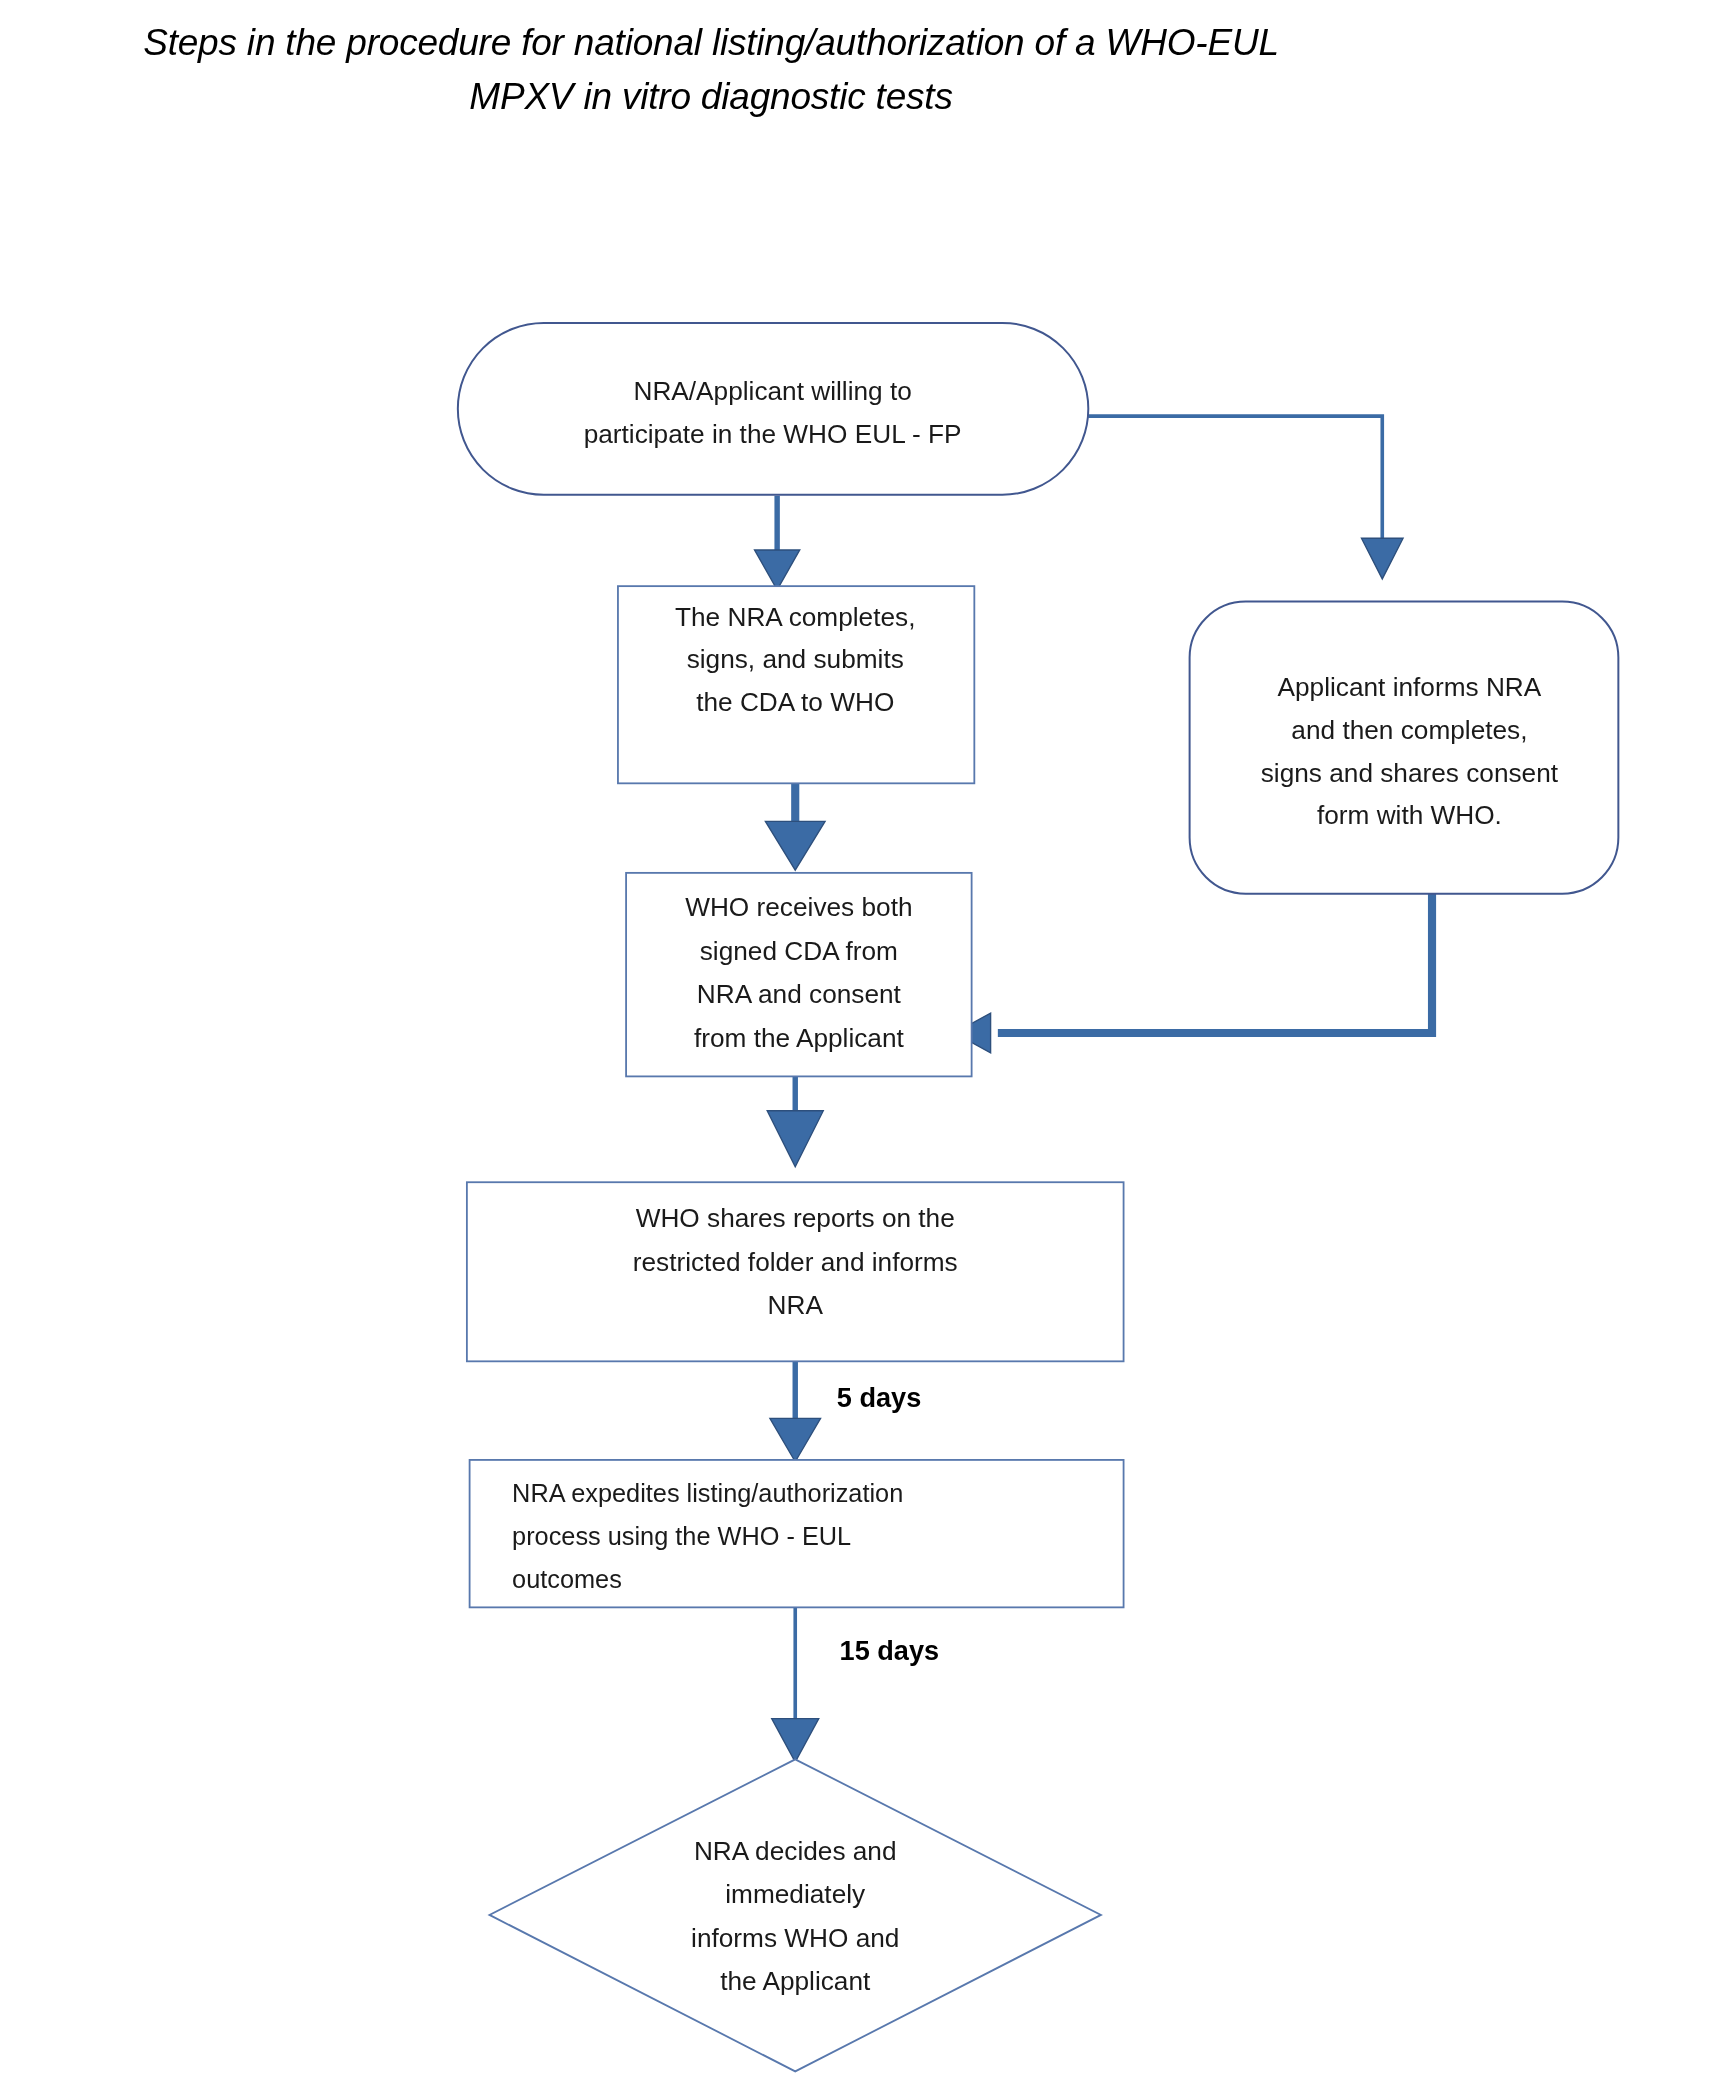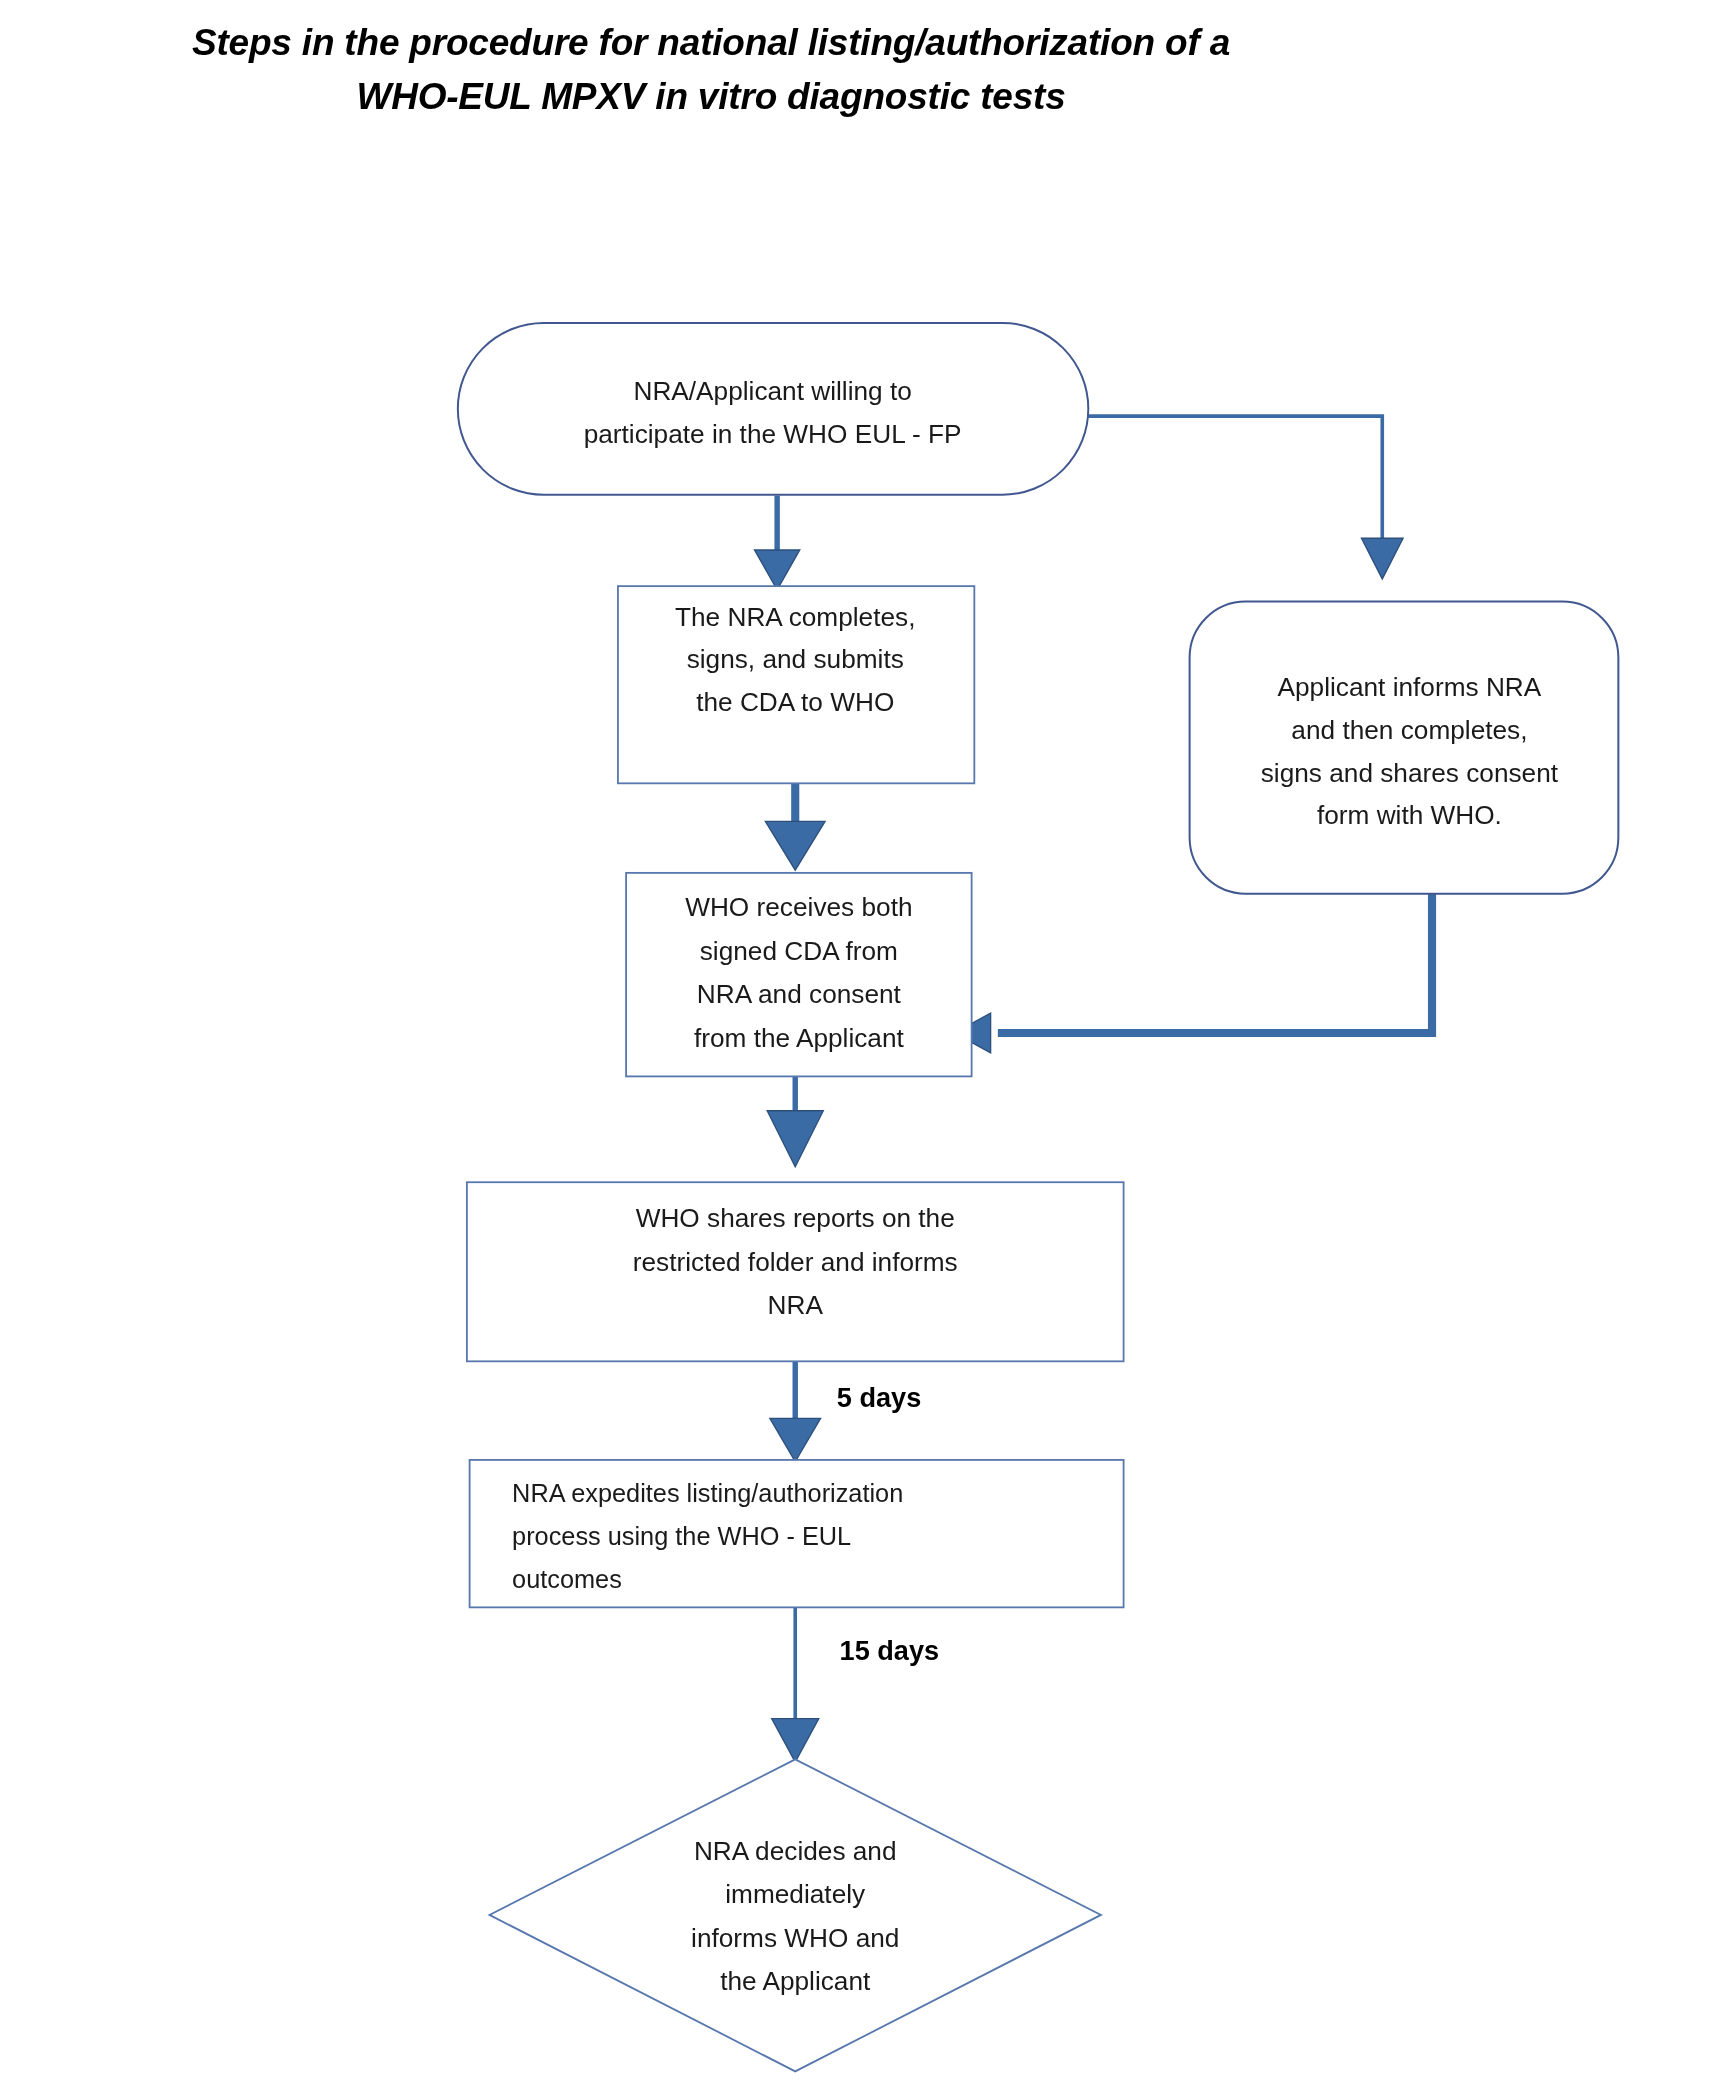--- a/index.html
+++ b/index.html
@@ -15,21 +15,21 @@
     position: relative;
     overflow: hidden;
   }
   #page-title {
     position: absolute;
     left: 0;
     top: 16.3px;
     width: 1422px;
     text-align: center;
     font-size: 37px;
-    font-weight: bold;
+    font-weight: normal;
     font-style: italic;
     line-height: 1.45;
     letter-spacing: -0.2px;
     color: #000000;
     padding: 0 136px;
     box-sizing: border-box;
   }
   #flowchart {
     position: absolute;
     left: 0;

